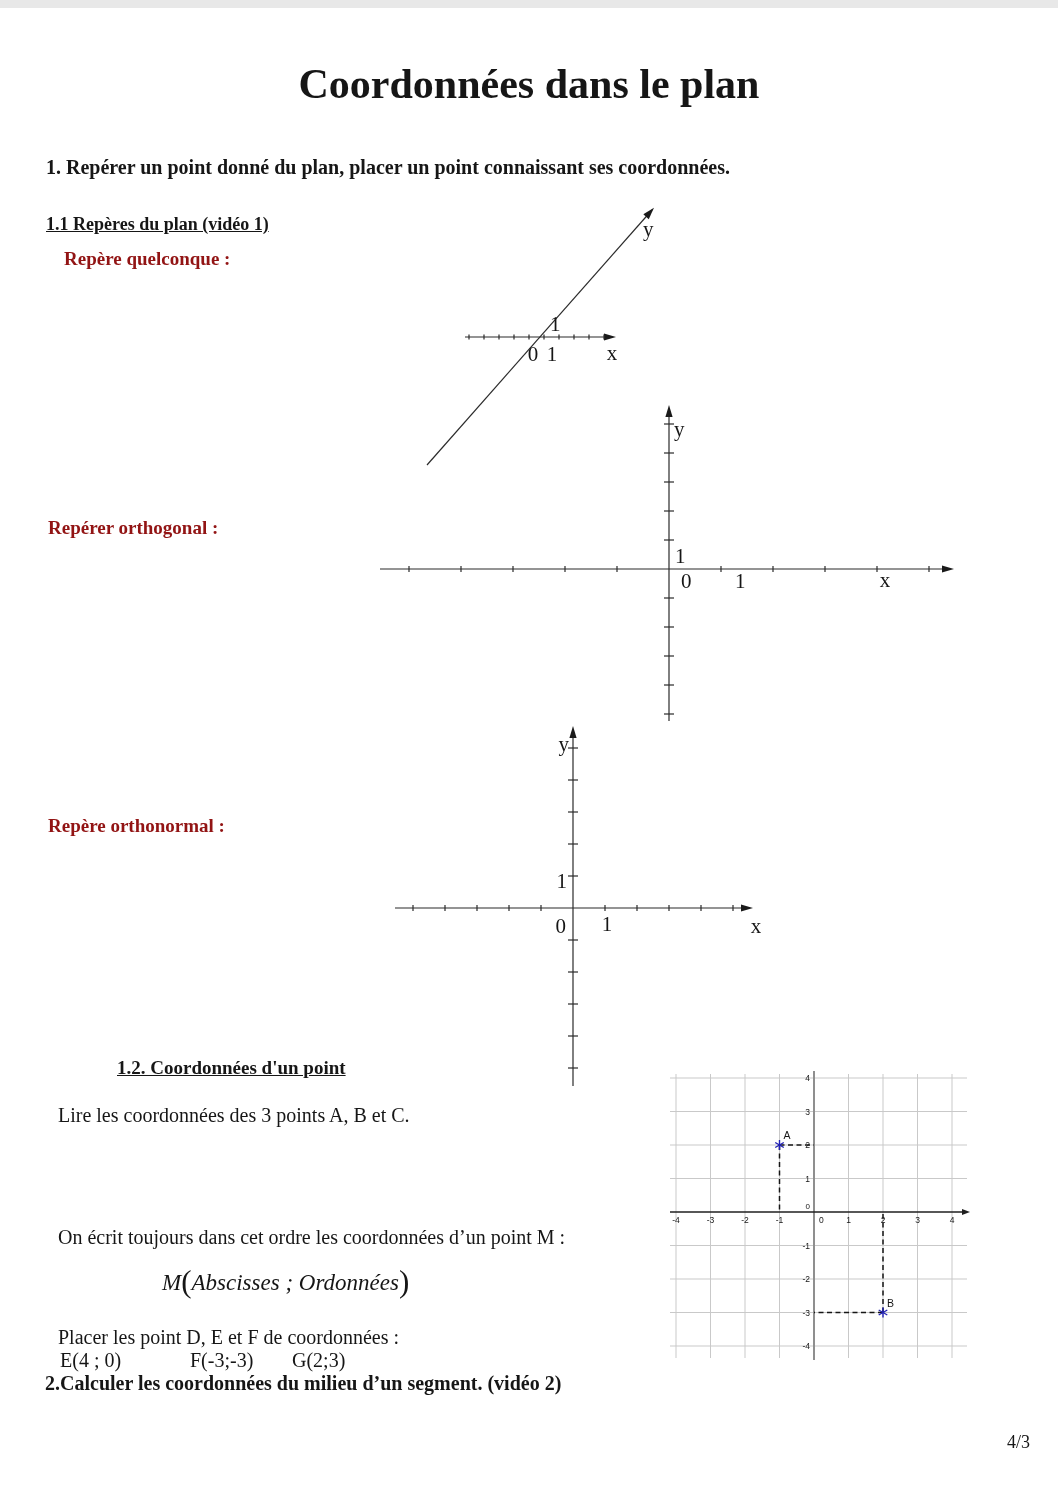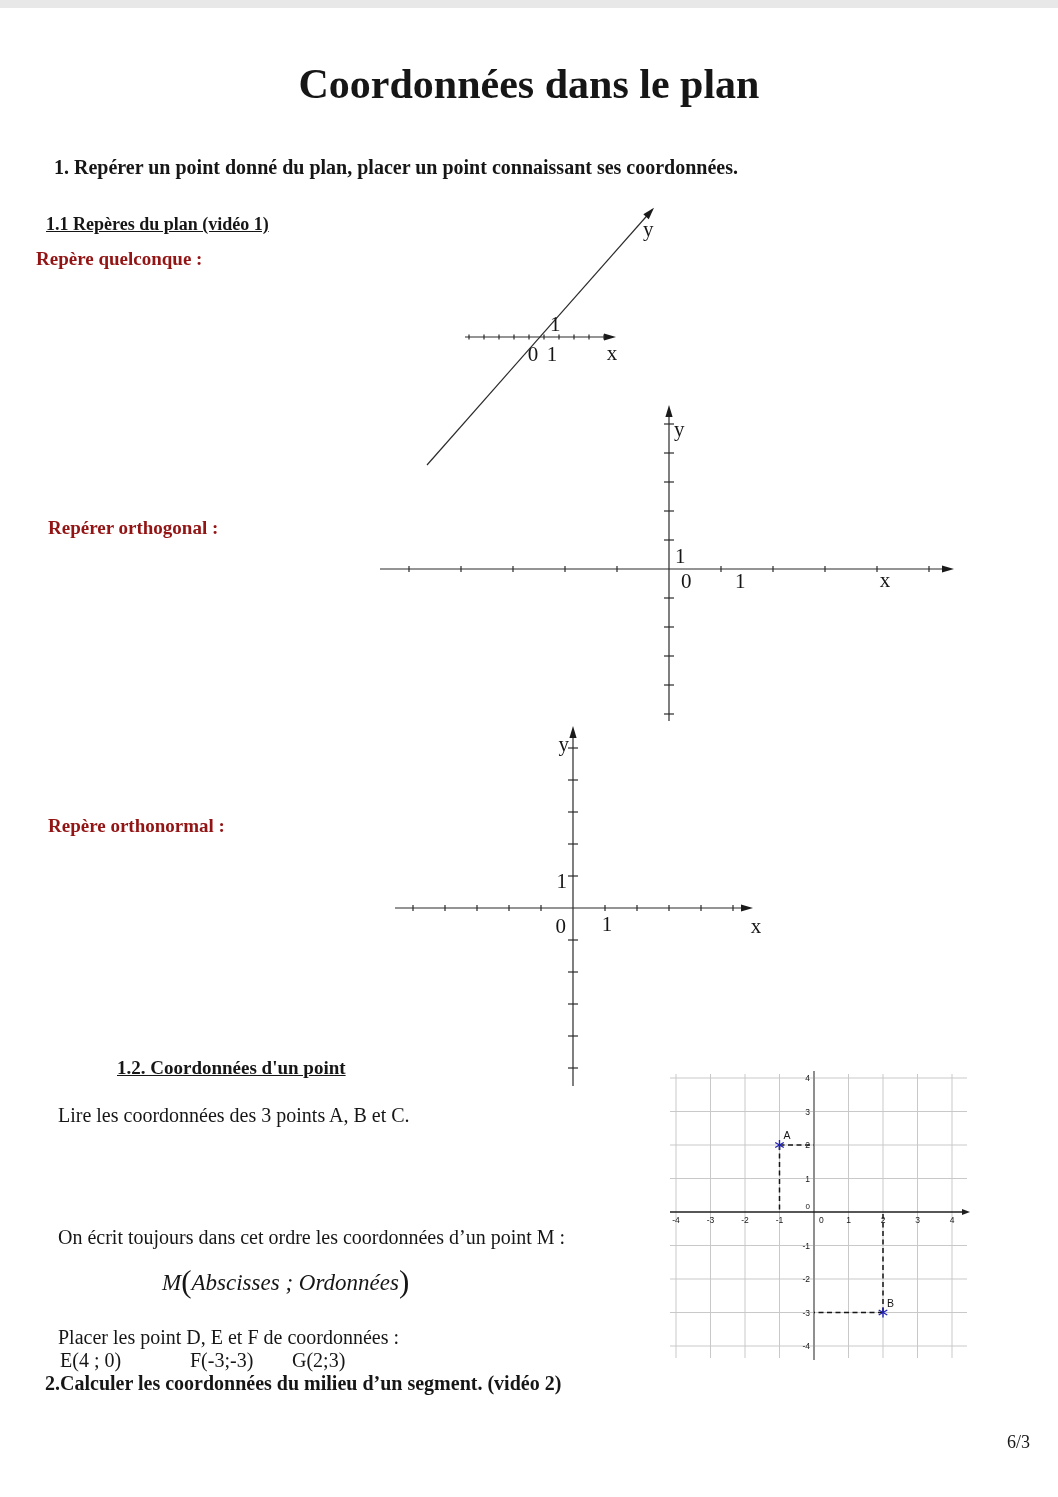--- a/index.html
+++ b/index.html
@@ -13,24 +13,24 @@
     margin:8px auto;
     text-decoration:underline;
   }
   .abs{position:absolute;white-space:nowrap;}
   .title{
     left:0;top:52px;width:100%;
     text-align:center;
     font-size:42px;font-weight:bold;
     letter-spacing:0px;
   }
-  .h1{left:54px;top:148px;font-size:20px;font-weight:bold;}
+  .h1{left:46px;top:148px;font-size:20px;font-weight:bold;}
   .h11{left:46px;top:206px;font-size:18px;font-weight:bold;text-decoration:underline;}
   .red-label{font-size:19px;font-weight:bold;color:#921414;}
-  .rq{left:36px;top:240px;text-align:center;}
+  .rq{left:64px;top:240px;text-align:center;}
   .ro{left:48px;top:509px;}
   .rn{left:48px;top:807px;}
   .h12{left:117px;top:1049px;font-size:19px;font-weight:bold;text-decoration:underline;}
   .body-line{font-size:20px;}
   .lire{left:58px;top:1096px;}
   .ordre{left:58px;top:1218px;}
   .placer{left:58px;top:1318px;}
   .formula{left:162px;top:1262px;font-size:23px;font-style:italic;}
   .formula .paren{
     font-style:normal;font-size:31px;font-weight:normal;
@@ -223,15 +223,15 @@
   <div class="abs body-line placer">Placer les point D, E et F de coordonnées :</div>
 
   <div class="abs coords-row">
     <span class="coord-e">E(4 ; 0)</span>
     <span class="coord-f">F(-3;-3)</span>
     <span class="coord-g">G(2;3)</span>
   </div>
 
   <div class="abs h2">2.Calculer les coordonnées du milieu d’un segment. (vidéo 2)</div>
 
-  <div class="abs footer-page">6/3</div>
+  <div class="abs footer-page">4/3</div>
 
 </div>
 
 </body></html>

